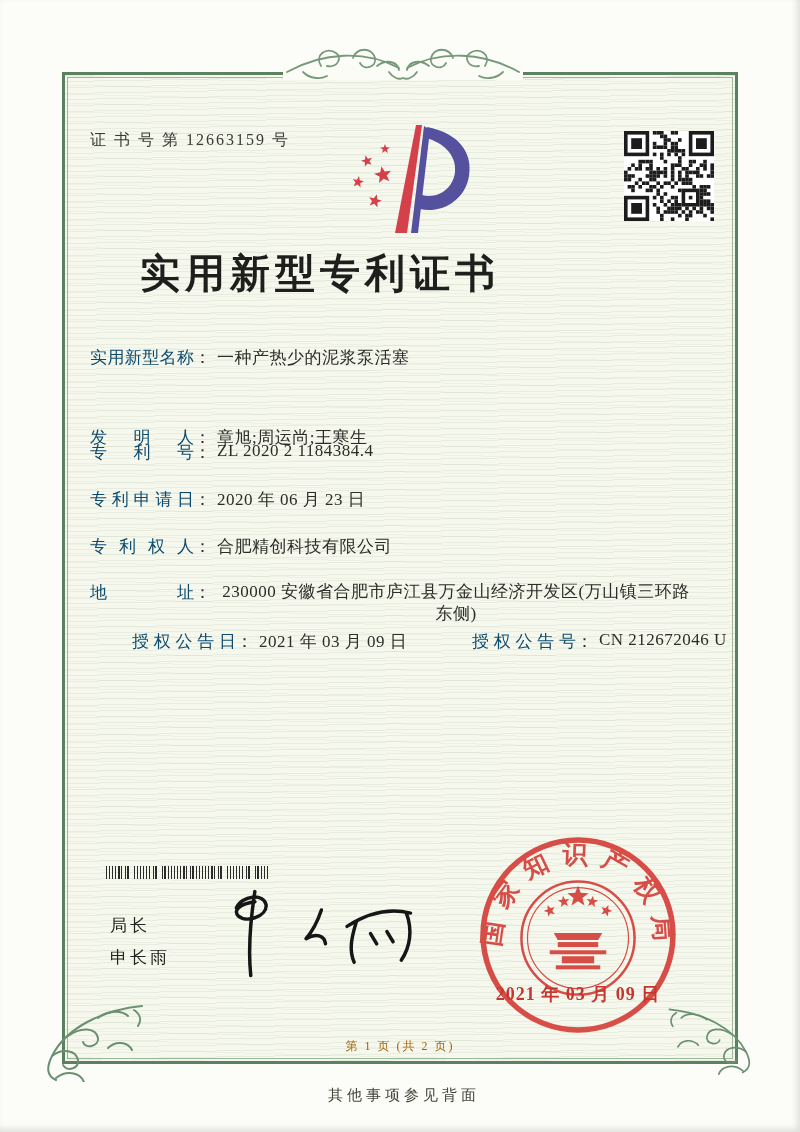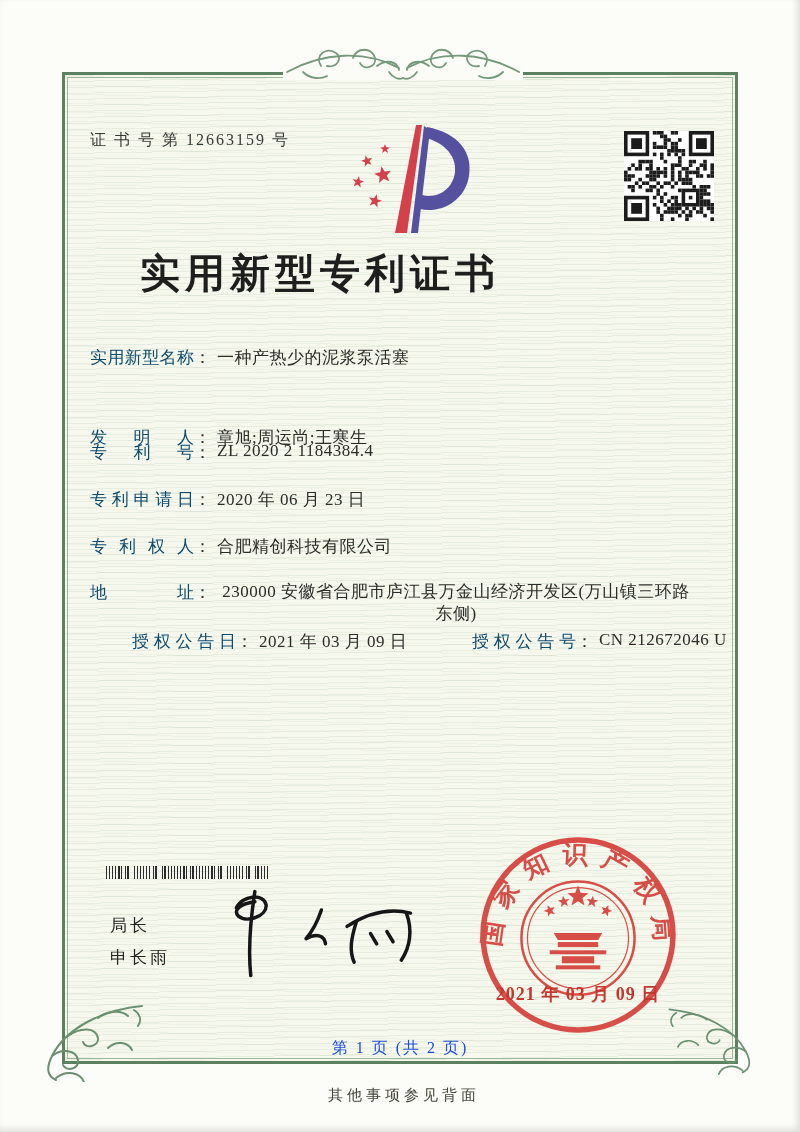--- a/index.html
+++ b/index.html
@@ -29,21 +29,21 @@
   
   .paras{left:90px;top:666px;width:642px;color:#413f37;}
   .paras p{margin:0 0 3px 0;text-indent:2em;font-size:16px;line-height:22px;letter-spacing:.3px;}
   
   .barcode{left:106px;top:866px;width:163px;height:13px;
     background:repeating-linear-gradient(90deg,#2b2b2b 0 1px,rgba(0,0,0,0) 1px 2.6px,#2b2b2b 2.6px 4.2px,rgba(0,0,0,0) 4.2px 6px,#2b2b2b 6px 6.8px,rgba(0,0,0,0) 6.8px 9.3px);}
   .signer-title{left:110px;top:914px;font-size:17px;color:#23231f;letter-spacing:3px;}
   .signer-name{left:110px;top:946px;font-size:17px;color:#23231f;letter-spacing:3px;}
   .seal-date{left:462px;top:982px;width:232px;text-align:center;font-size:18px;font-weight:700;
              color:#c5362e;letter-spacing:1px;}
-  .page-info{left:0;top:1038px;width:800px;text-align:center;font-size:16px;color:#1d4ed8;letter-spacing:2px;}
+  .page-info{left:0;top:1038px;width:800px;text-align:center;font-size:12px;color:#a16207;letter-spacing:2px;}
   .back-note{left:0;top:1086px;width:808px;text-align:center;font-size:15px;color:#45443b;letter-spacing:4px;}
   svg{display:block;}
 </style>
 </head>
 <body>
 
 <div class="page">
 
   <div class="cert-border"></div>
 

